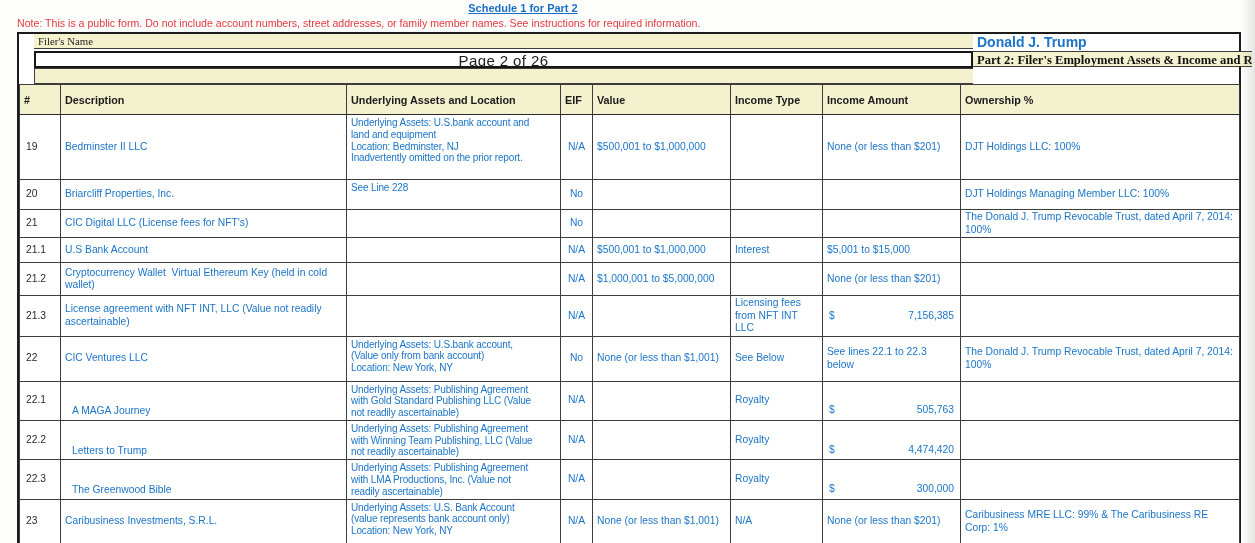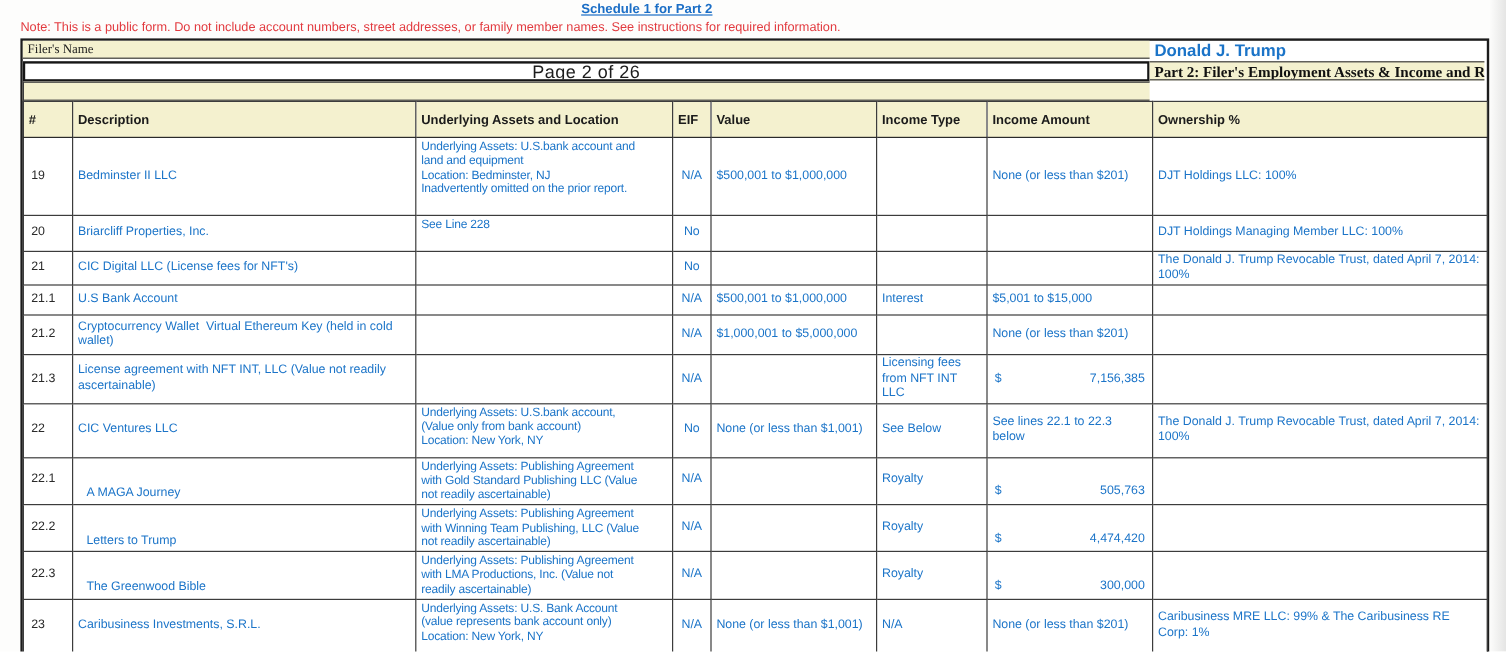--- a/index.html
+++ b/index.html
@@ -5,27 +5,27 @@
   html,body{margin:0;padding:0;}
   body{
     width:1255px;height:543px;overflow:hidden;background:#fdfdfc;
     font-family:"Liberation Sans",sans-serif;position:relative;
     -webkit-font-smoothing:antialiased;
   }
   body::after{content:"";position:absolute;top:0;right:0;width:14px;height:543px;
     background:linear-gradient(to right,rgba(0,0,0,0),rgba(120,120,120,.18));pointer-events:none;}
 
   .toplink{width:1220px;margin:2px 0 0 17px;text-align:center;font-size:11px;line-height:13px;}
-  .toplink a{color:#1b6ec6;font-weight:bold;text-decoration:underline;position:relative;right:88px;}
+  .toplink a{color:#1b6ec6;font-weight:bold;text-decoration:underline;position:relative;right:104px;}
   .note{margin:2px 0 0 17px;color:#e23a3f;font-size:10.6px;line-height:12px;}
 
   .sheet{margin:3px 0 0 17px;width:1220px;border:2px solid #1c1c1c;background:#fff;}
 
   
-  .hgrid{display:grid;grid-template-columns:939px 279px;}
+  .hgrid{display:grid;grid-template-columns:939px 279px;margin-left:15px;}
   .hcell{box-sizing:border-box;padding:1px 4px;overflow:hidden;}
   .yellow{background:#f4f1cf;}
   .serifl{font-family:"Liberation Serif",serif;font-size:10.8px;color:#1d1d1d;}
   .r1{height:15px;border-bottom:1px solid #3c3c3c;}
   .r2{height:17px;}
   .r3{height:16px;border-top:1px solid #3c3c3c;border-bottom:1px solid #3c3c3c;}
   .bl{border-left:1px solid #3c3c3c;}
   .filer-val{color:#1b74c8;font-weight:bold;font-size:14px;line-height:15px;}
   .pageval{background:#fff;border:2px solid #161616;text-align:center;
     font-size:15px;letter-spacing:.4px;color:#1c1c1c;line-height:13px;padding-top:1px;}

